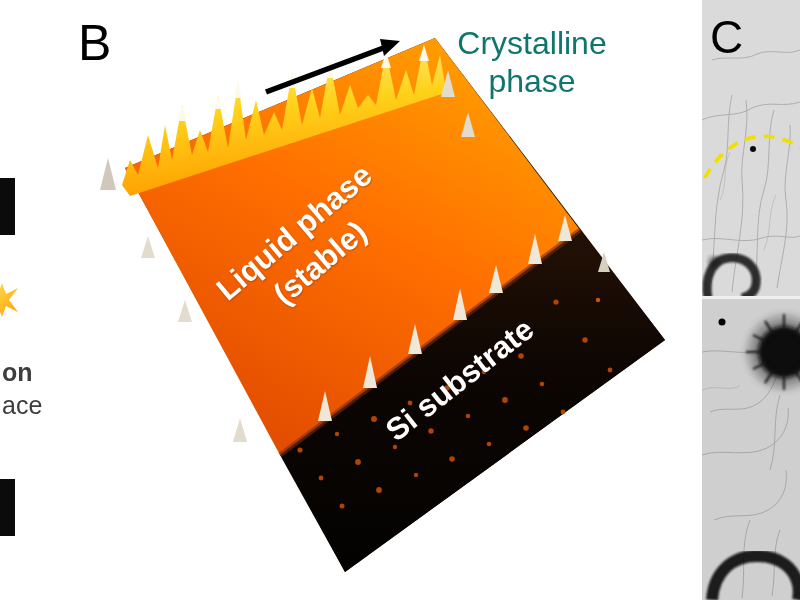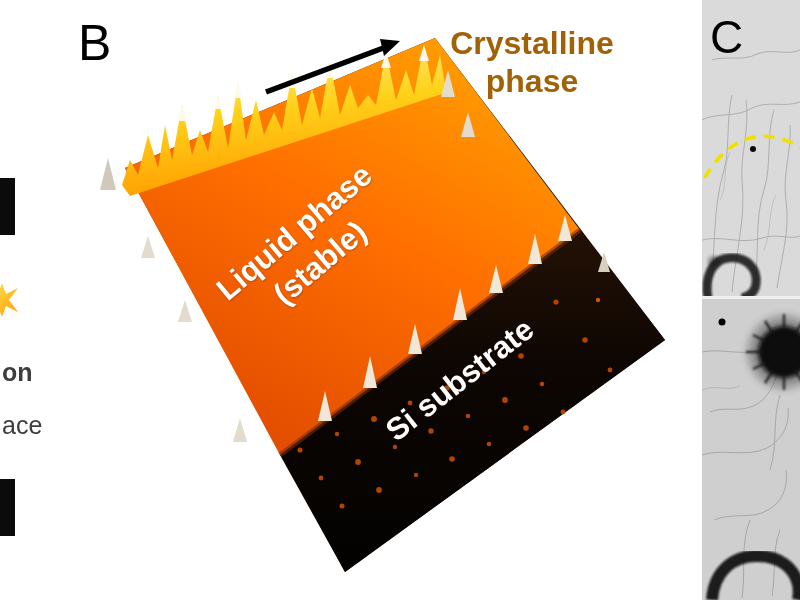--- a/index.html
+++ b/index.html
@@ -12,22 +12,22 @@
 
   .panel-label {
     position:absolute; font-size:50px; color:#000; font-weight:400;
     line-height:1;
   }
   #label-b { left:78px; top:18px; }
   #label-c { left:8px; top:14px; font-size:46px; }
 
   .crystalline-label {
     position:absolute; left:413px; top:24px; width:238px;
-    text-align:center; font-weight:700; font-size:32px; line-height:1.2;
-    color:#a16207;
+    text-align:center; font-weight:400; font-size:32px; line-height:1.2;
+    color:#0f766e;
   }
 
   .rot-white {
     position:absolute; color:#ffffff; font-weight:700; text-align:center;
     text-shadow:0 1px 2px rgba(60,20,0,.35);
   }
   #liquid-label {
     left:167px; top:175px; width:280px; height:145px;
     display:flex; flex-direction:column; justify-content:center; align-items:center;
     transform:rotate(-40deg); font-size:31px; line-height:1.28;
@@ -37,21 +37,21 @@
     display:flex; align-items:center; justify-content:center;
     transform:rotate(-38deg); font-size:31px;
   }
 
   
   .swatch-black { position:absolute; left:0; width:15px; background:#0b0b0b; }
   #swatch-top { top:178px; height:57px; }
   #swatch-bottom { top:479px; height:57px; }
   .frag-text { position:absolute; color:#3d3d3d; font-size:25px; line-height:1; }
   #frag-on  { left:2px; top:360px;font-weight:bold; }
-  #frag-ace { left:2px; top:393px;margin-top:20px; }
+  #frag-ace { left:2px; top:393px; }
   #star-frag { position:absolute; left:0; top:282px; width:20px; height:36px; overflow:hidden; }
 
   
   #panel-c {
     position:absolute; left:702px; top:0; width:98px; height:600px;
     overflow:hidden; background:#dadada;
   }
 </style>
 </head>
 <body>

